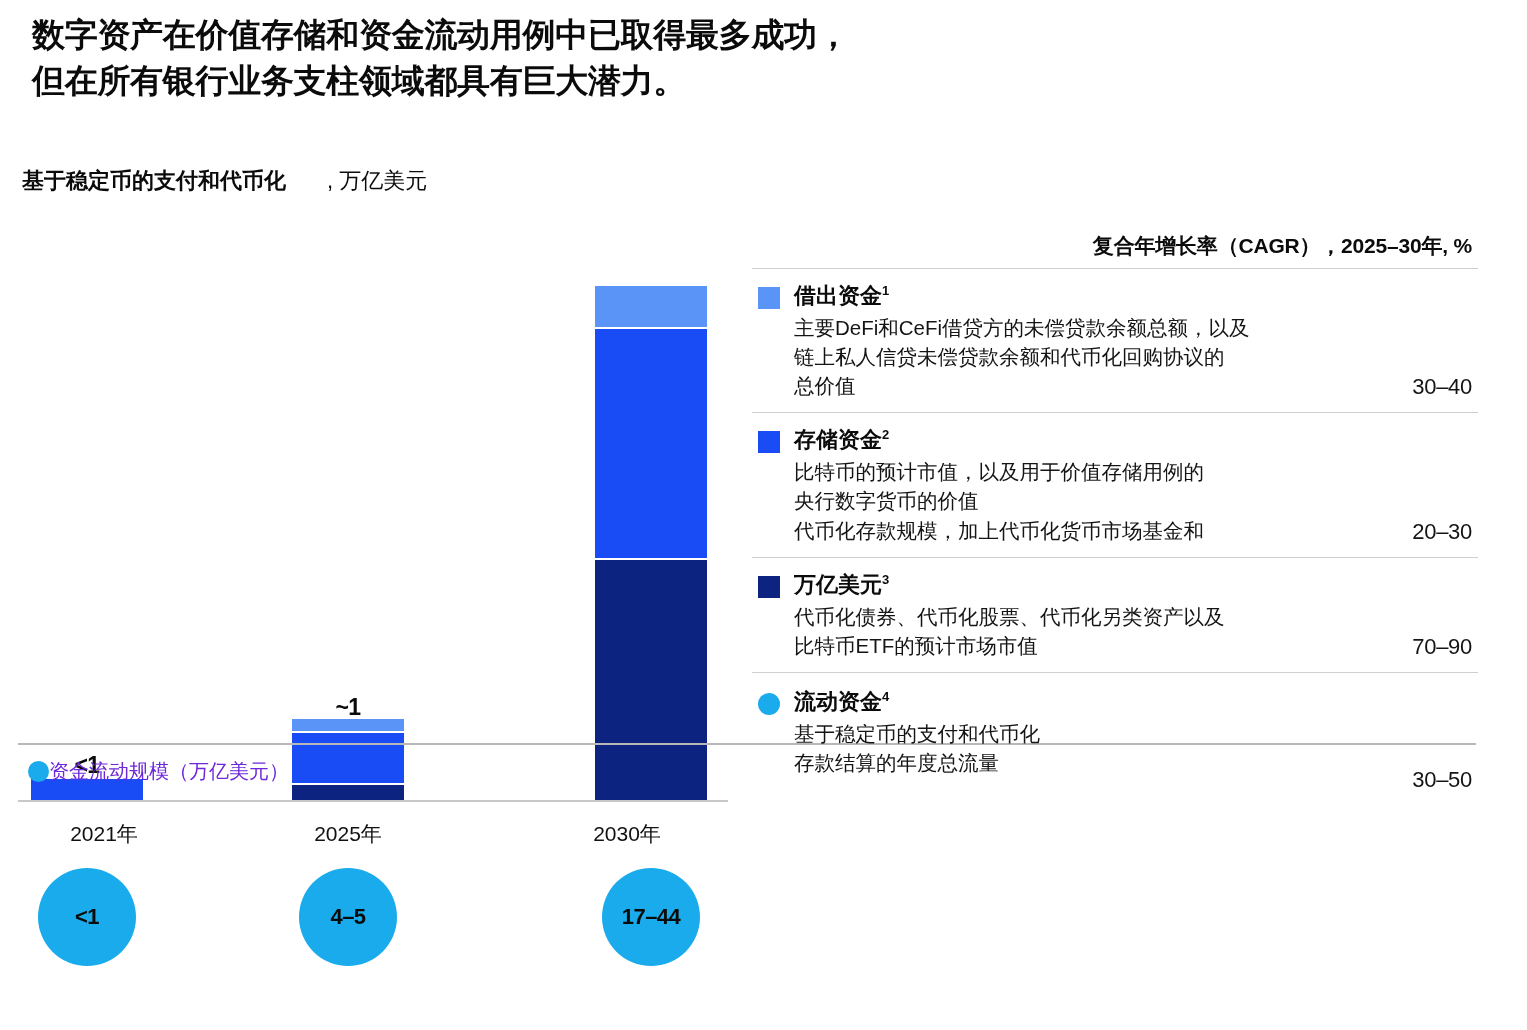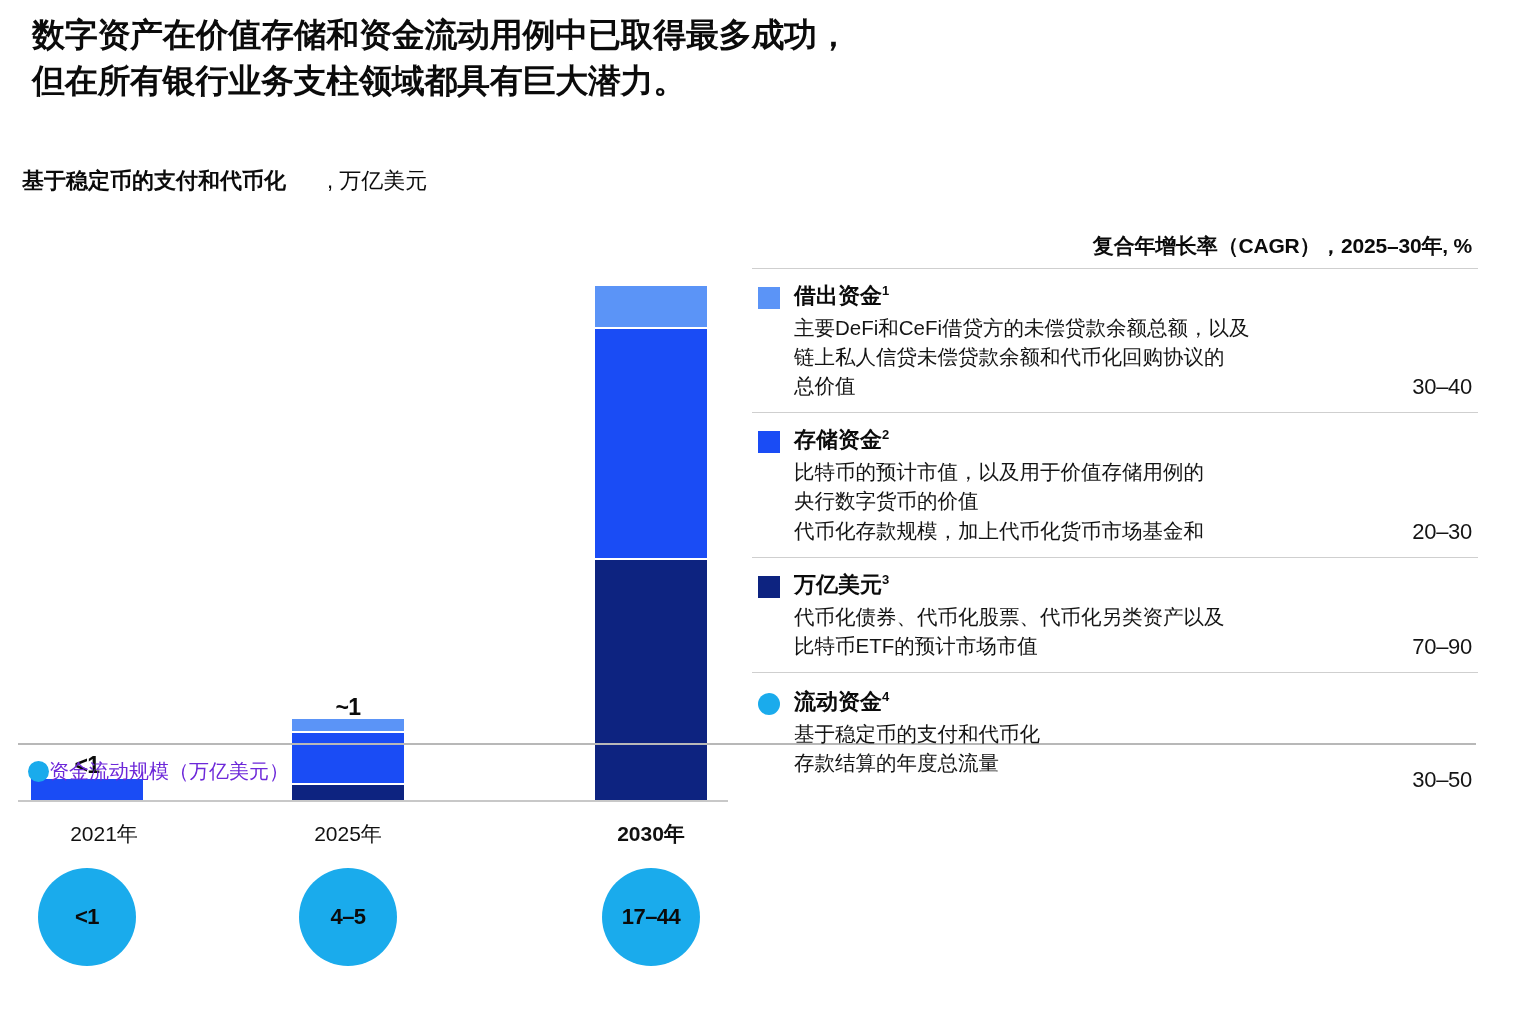--- a/index.html
+++ b/index.html
@@ -248,21 +248,21 @@
   <div class="flow-circle" style="left:299px; background:#1aabec;">4–5</div>
 
   <div class="bar-total" style="left:595px; bottom:545px;">~4–6</div>
   <div class="bar-group" style="left:595px;">
     <div class="bar-stack">
       <div class="seg" style="height:41px;background:#5b94f7;"></div>
       <div class="seg" style="height:231px;background:#1a4cf5;"></div>
       <div class="seg" style="height:242px;background:#0d2380;"></div>
     </div>
   </div>
-  <div class="xlabel" style="left:571px;font-weight:bold;">2030年</div>
+  <div class="xlabel" style="left:547px;">2030年</div>
   <div class="flow-circle" style="left:602px; background:#1aabec;">17–44</div>
 </div>
 
 <div class="bottom-rule"></div>
 <div class="flow-legend">
   <span class="dot" style="background:#1aabec;"></span>
   <span>资金流动规模（万亿美元）</span>
 </div>
 
 <div class="legend-panel">

